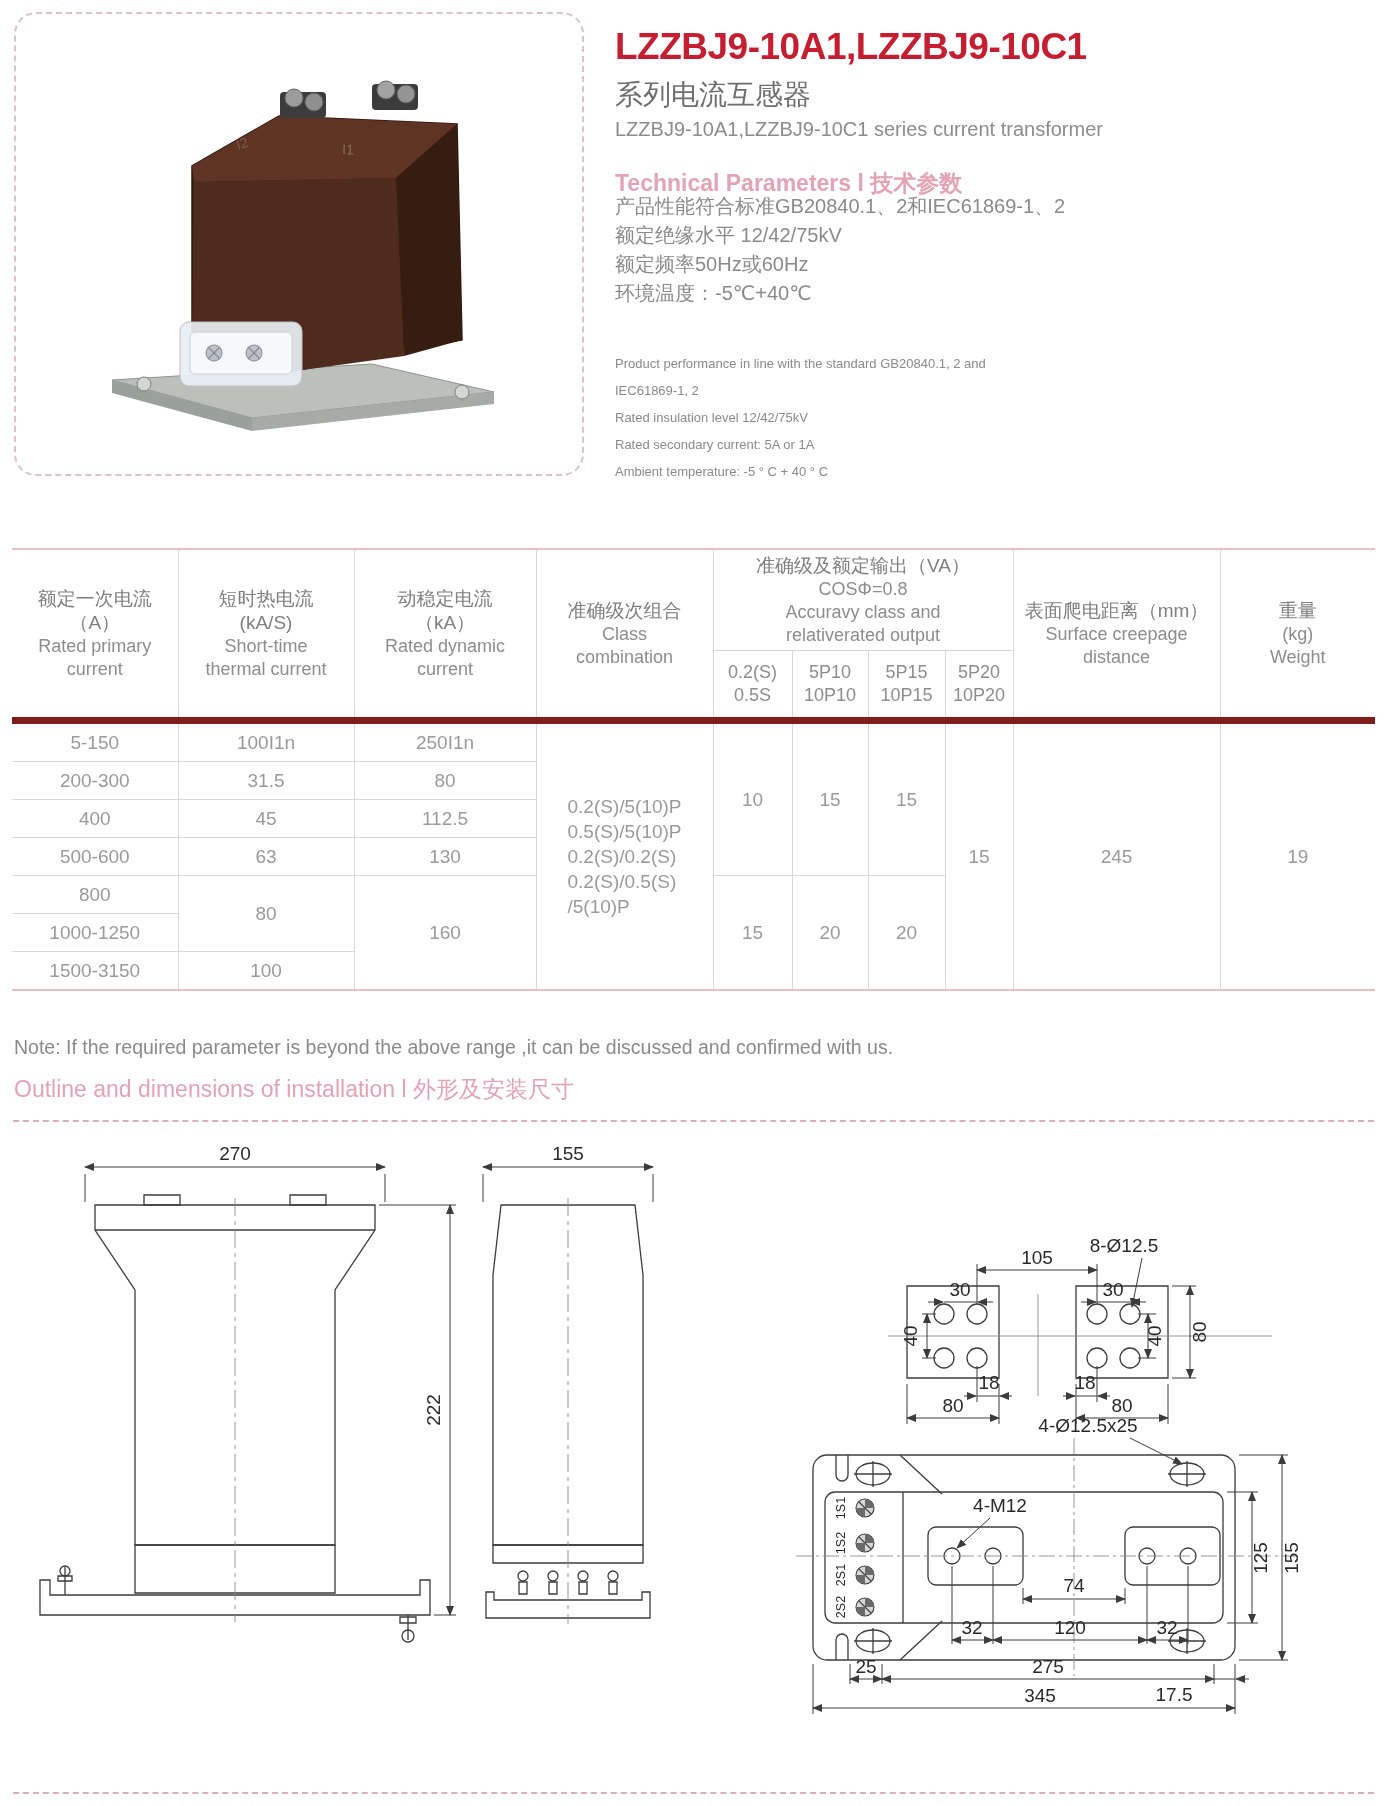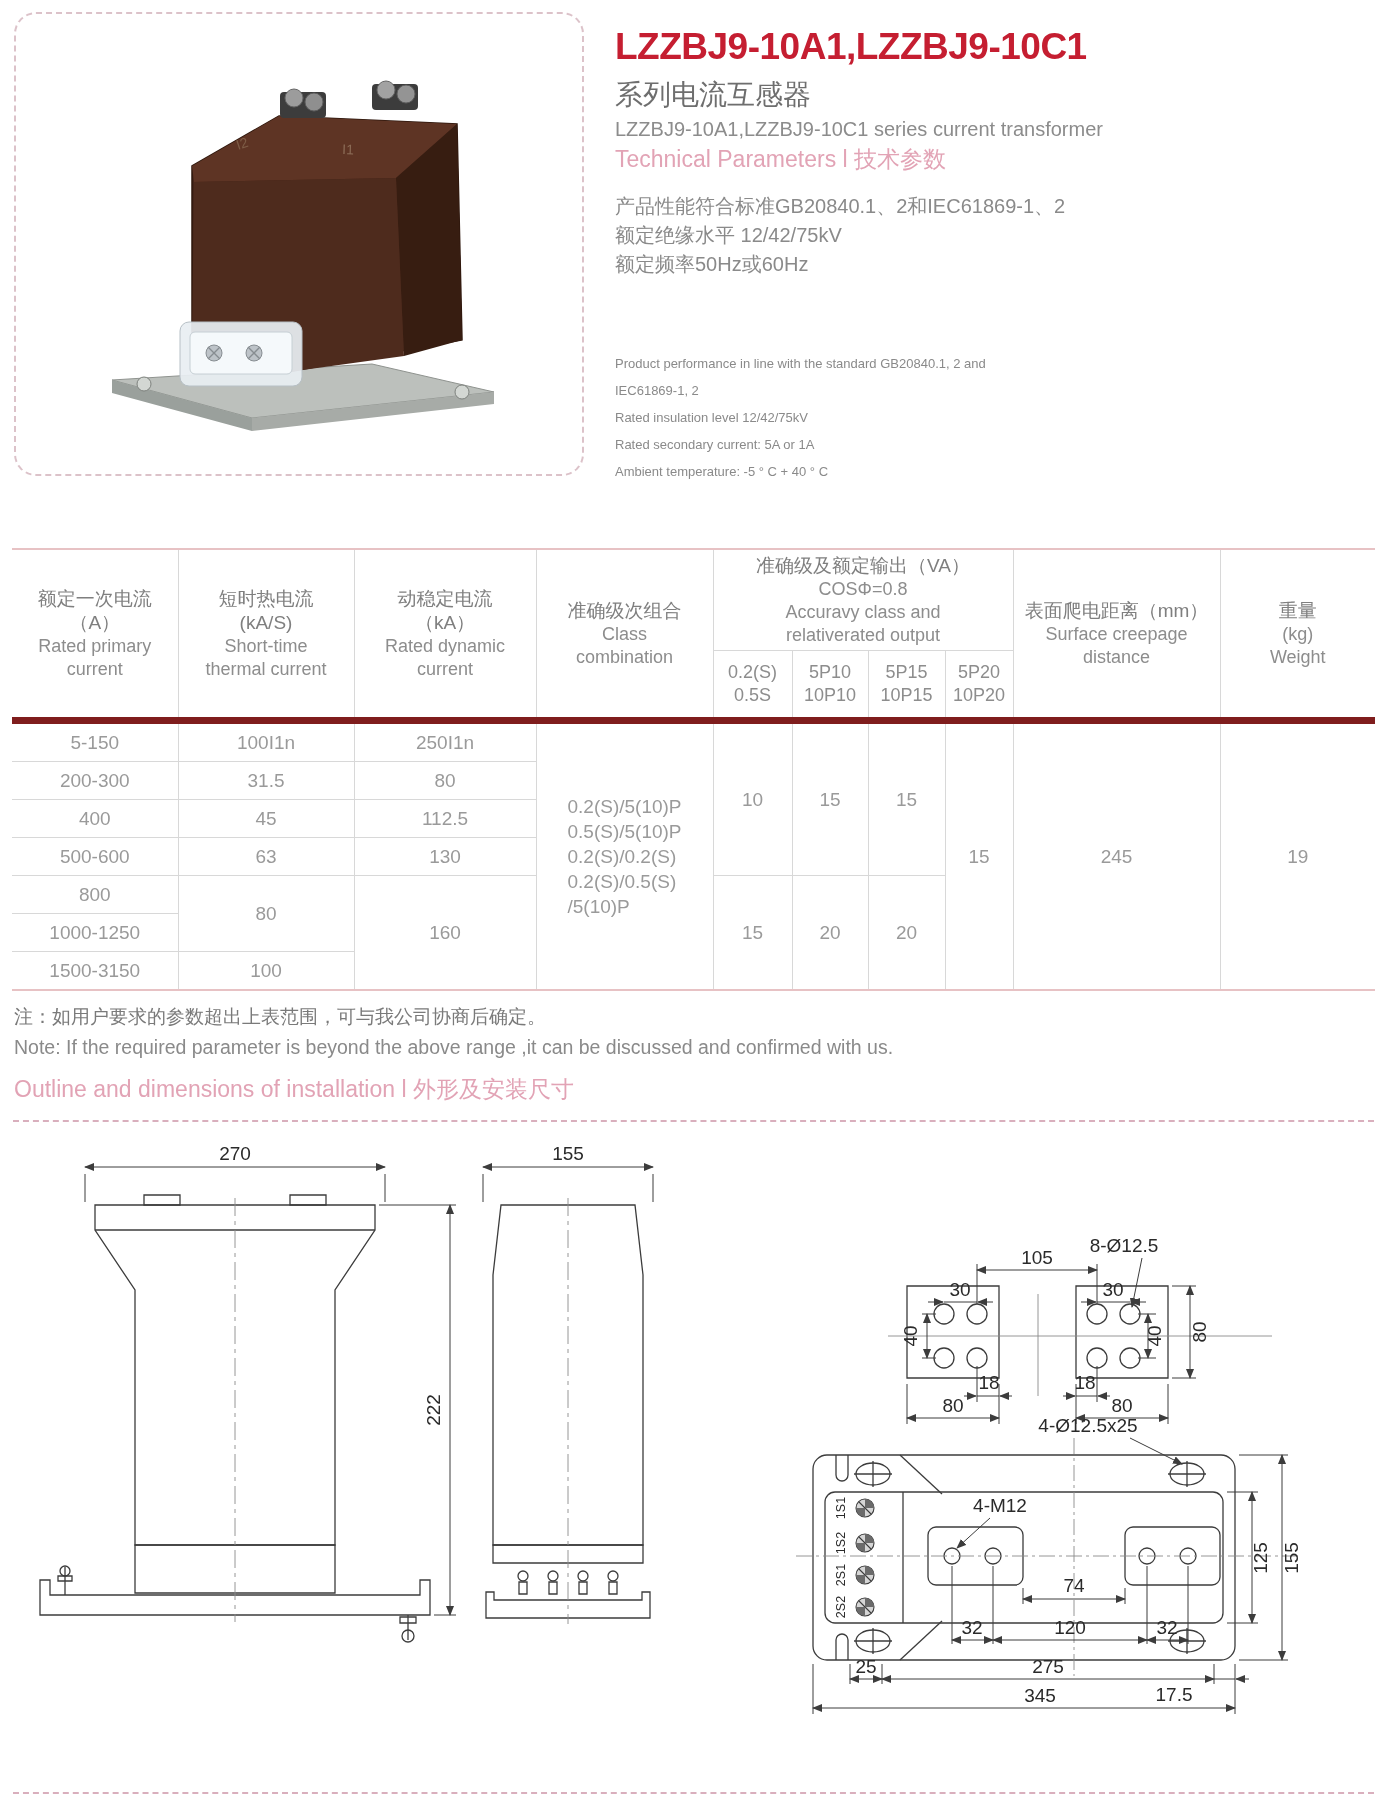--- a/index.html
+++ b/index.html
@@ -8,21 +8,21 @@
   .abs{position:absolute;}
 
   
   .photo-box{position:absolute;left:14px;top:12px;width:566px;height:460px;
     border:2px dashed #dcc2c9;border-radius:22px;background:#fff;}
 
   
   .title{position:absolute;left:615px;top:26px;font-size:37px;font-weight:700;color:#c51e31;letter-spacing:-0.5px;}
   .sub-cn{position:absolute;left:615px;top:76px;font-size:28px;color:#6e6e6e;}
   .sub-en{position:absolute;left:615px;top:118px;font-size:20px;color:#8c8c8c;}
-  .tech-head{position:absolute;left:615px;top:144px;font-size:23px;color:#e2a3b5;}
+  .tech-head{position:absolute;left:615px;top:168px;font-size:23px;color:#e2a3b5;font-weight:bold;}
   .params-cn{position:absolute;left:615px;top:192px;font-size:20px;color:#8a8a8a;line-height:29px;}
   .params-en{position:absolute;left:615px;top:350px;font-size:13px;color:#8a8a8a;line-height:27px;}
 
   
   .spec{position:absolute;left:12px;top:548px;border-collapse:collapse;table-layout:fixed;width:1363px;
     border-top:2px solid #e7c2c4;border-bottom:2px solid #e7c2c4;}
   .spec th,.spec td{border:1px solid #d8d8d8;text-align:center;vertical-align:middle;padding:0;}
   .spec tr > *:first-child{border-left:0;}
   .spec tr > *:last-child{border-right:0;}
   .spec tbody tr:first-child td{border-top:7px solid #7f1d1d;}
@@ -91,20 +91,21 @@
 
   <div class="title">LZZBJ9-10A1,LZZBJ9-10C1</div>
   <div class="sub-cn">系列电流互感器</div>
   <div class="sub-en">LZZBJ9-10A1,LZZBJ9-10C1 series current transformer</div>
   <div class="tech-head">Technical Parameters l 技术参数</div>
 
   <div class="params-cn">
     <div>产品性能符合标准GB20840.1、2和IEC61869-1、2</div>
     <div>额定绝缘水平 12/42/75kV</div>
     <div>额定频率50Hz或60Hz</div>
+    <div>环境温度：-5℃+40℃</div>
   </div>
   <div class="params-en">
     <div>Product performance in line with the standard GB20840.1, 2 and</div>
     <div>IEC61869-1, 2</div>
     <div>Rated insulation level 12/42/75kV</div>
     <div>Rated secondary current: 5A or 1A</div>
     <div>Ambient temperature: -5 ° C + 40 ° C</div>
   </div>
 
   <table class="spec">
@@ -228,21 +229,20 @@
       <tr>
         <td>1000-1250</td>
       </tr>
       <tr>
         <td>1500-3150</td>
         <td>100</td>
       </tr>
     </tbody>
   </table>
 
-  <div class="note-cn">注：如用户要求的参数超出上表范围，可与我公司协商后确定。</div>
   <div class="note-en">Note: If the required parameter is beyond the above range ,it can be discussed and confirmed with us.</div>
   <div class="outline-head">Outline and dimensions of installation l 外形及安装尺寸</div>
   <div class="dash-hr" style="top:1120px"></div>
 
   <svg class="abs dwg" style="left:16px;top:1140px" width="452" height="570" viewBox="0 0 452 570">
     <defs>
       <marker id="af" viewBox="0 0 10 8" refX="9" refY="4" markerWidth="10" markerHeight="8" orient="auto-start-reverse">
         <path d="M0,0L10,4L0,8Z" fill="#3c3c3c"></path>
       </marker>
     </defs>

